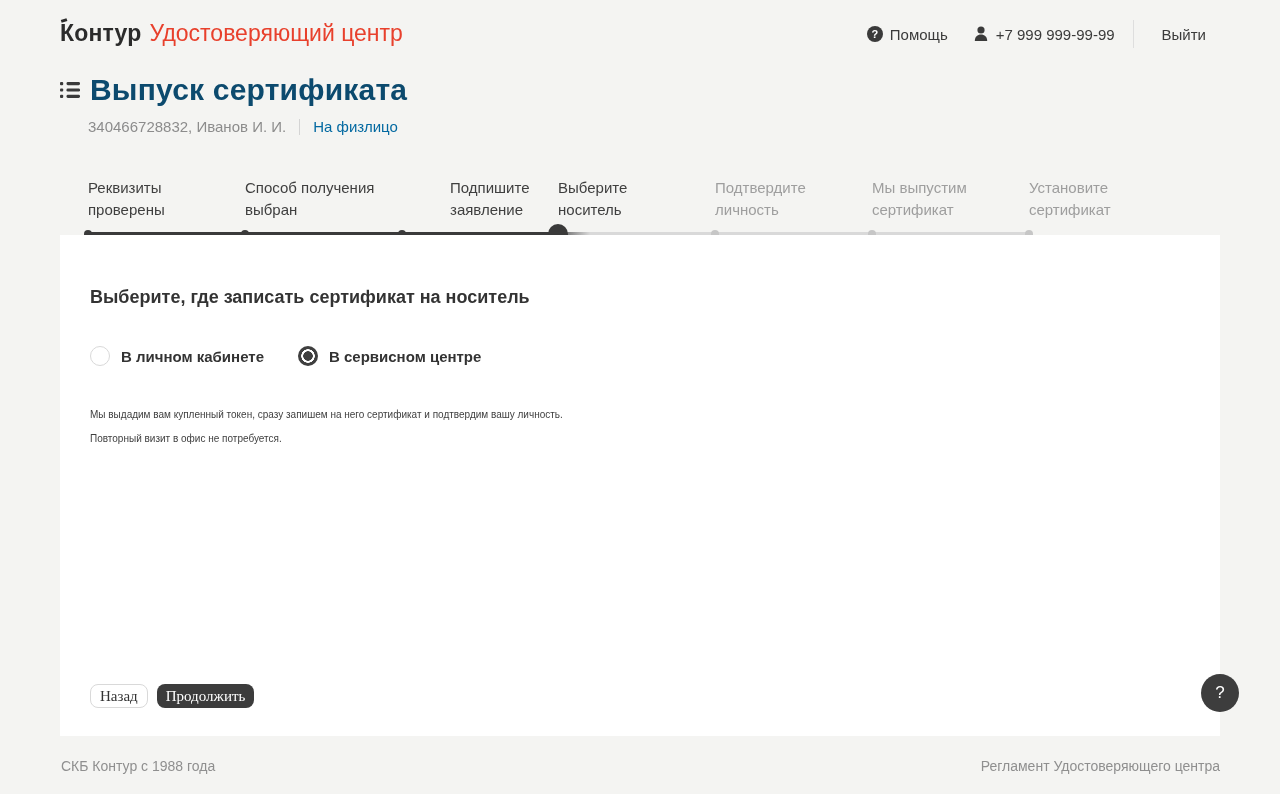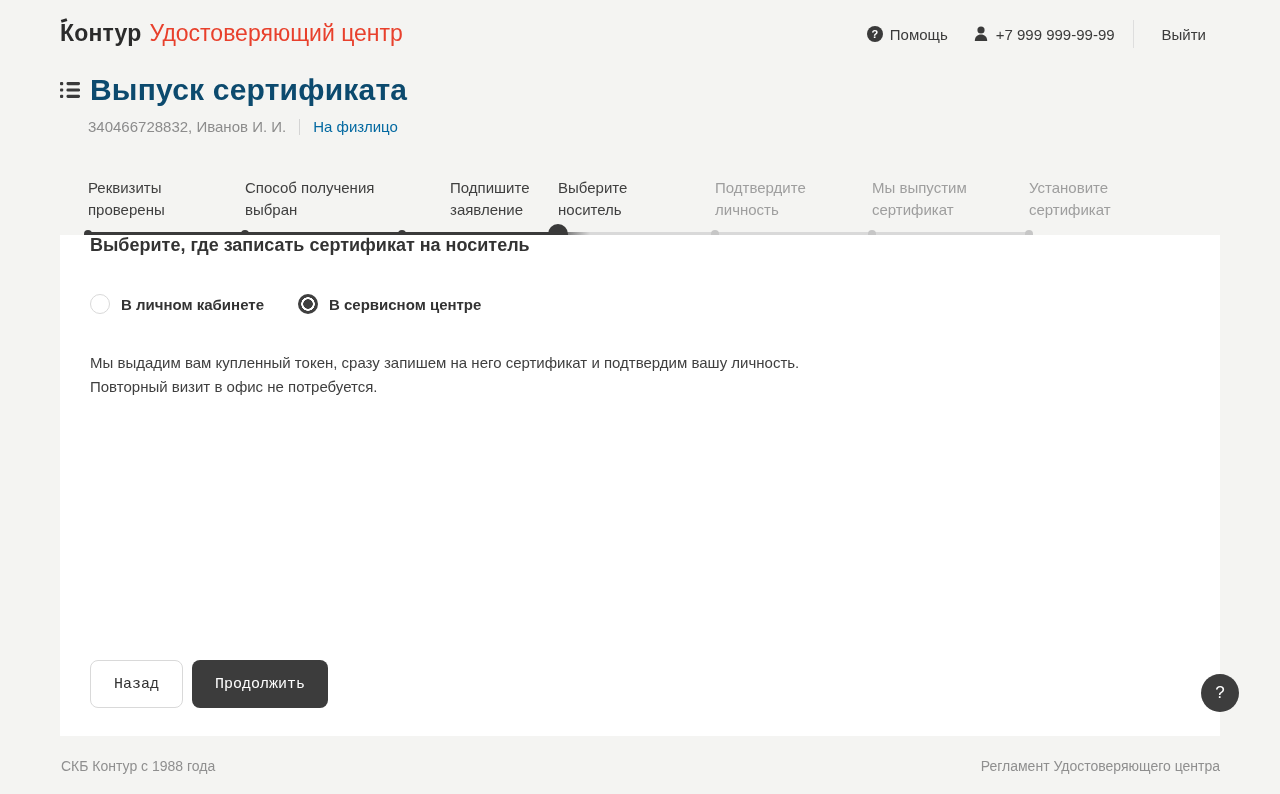--- a/index.html
+++ b/index.html
@@ -52,30 +52,30 @@
   .dot { position: absolute; border-radius: 50%; transform: translateX(-50%); }
   .dot.done   { width: 8px;  height: 8px;  background: #3a3a3a; bottom: -2.5px; }
   .dot.active { width: 20px; height: 20px; background: #3a3a3a; bottom: -8.5px; }
   .dot.future { width: 8px;  height: 8px;  background: #c6c6c6; bottom: -2.5px; }
   .dot.d1 { left: 28px; }  .dot.d2 { left: 185px; } .dot.d3 { left: 342px; }
   .dot.d4 { left: 498px; } .dot.d5 { left: 655px; } .dot.d6 { left: 812px; }
   .dot.d7 { left: 969px; }
 
   
   .card { position: relative; margin: 0 60px; background: #ffffff; height: 501px; }
-  .card-heading { margin: 0 30px; font-size: 18px; font-weight: 700; color: #333; }
+  .card-heading { margin: 0 30px; padding-top: 52px; font-size: 18px; font-weight: 700; color: #333; }
   .radio-row { display: flex; gap: 34px; margin: 38px 30px 0; }
   .radio { display: flex; align-items: center; gap: 11px; cursor: pointer; }
   .radio-circle { width: 20px; height: 20px; border-radius: 50%; flex: none; }
   .radio-circle.off { background: #fff; border: 1px solid #d9d9d9; }
   .radio-circle.on  { background: radial-gradient(circle, #3f3f3f 0 4.5px, #ffffff 5px 6.5px, #3f3f3f 7px); }
   .radio-label { font-size: 15px; font-weight: 700; color: #333; }
-  .para { margin: 37px 30px 0; font-size: 15px; line-height: 24px; color: #3f3f3f; max-width: 900px; }
+  .para { margin: 37px 30px 0; font-size: 10px; line-height: 24px; color: #3f3f3f; max-width: 900px; }
   .btn-row { position: absolute; left: 30px; bottom: 28px; display: flex; gap: 9px; }
-  .btn { height: 48px; border-radius: 8px; font-size: 15px; font-family: Liberation Mono, monospace; cursor: pointer; padding: 0 23px; }
+  .btn { height: 24px; border-radius: 8px; font-size: 15px; font-family: Liberation Serif, serif; cursor: pointer; padding: 0 9px; }
   .btn-back { background: #fff; border: 1px solid #d9d9d9; color: #333; }
   .btn-primary { background: #3c3c3c; border: none; color: #fff; }
   .fab { position: absolute; right: -19px; bottom: 24px; width: 38px; height: 38px; border-radius: 50%;
     background: #3d3d3d; color: #fff; font-size: 17px; border: none; cursor: pointer;
     display: flex; align-items: center; justify-content: center; font-family: "Liberation Sans", sans-serif; }
 
   
   .footer { display: flex; justify-content: space-between; margin: 22px 60px 0 61px; font-size: 14px; color: #8f8f8f; }
   .footer .reg-link { cursor: pointer; }
 </style>

